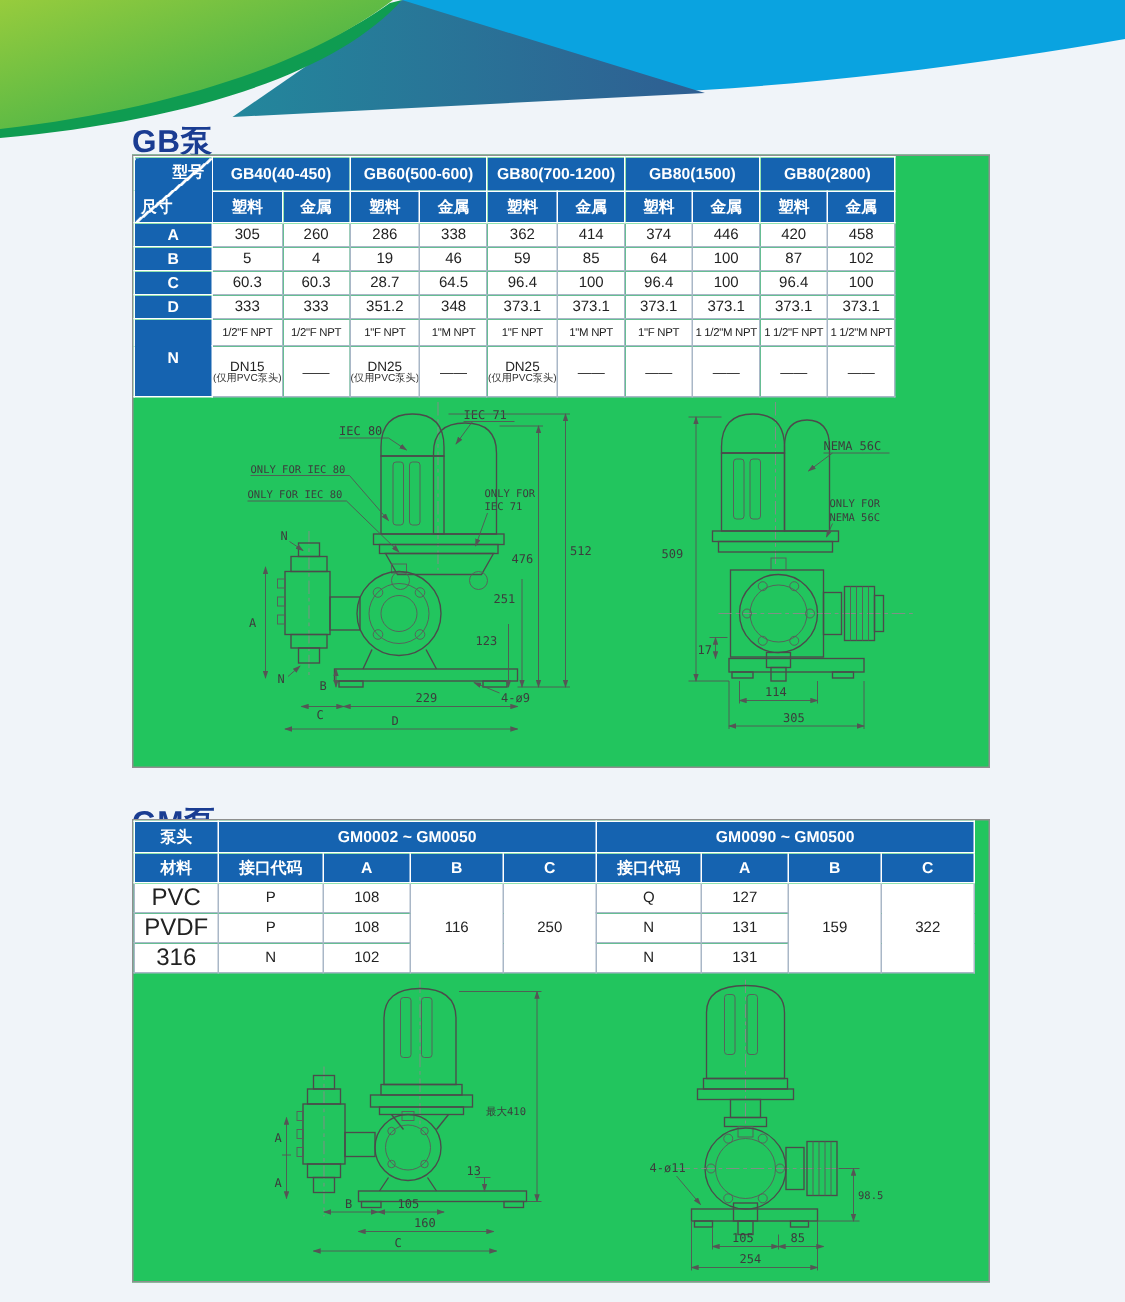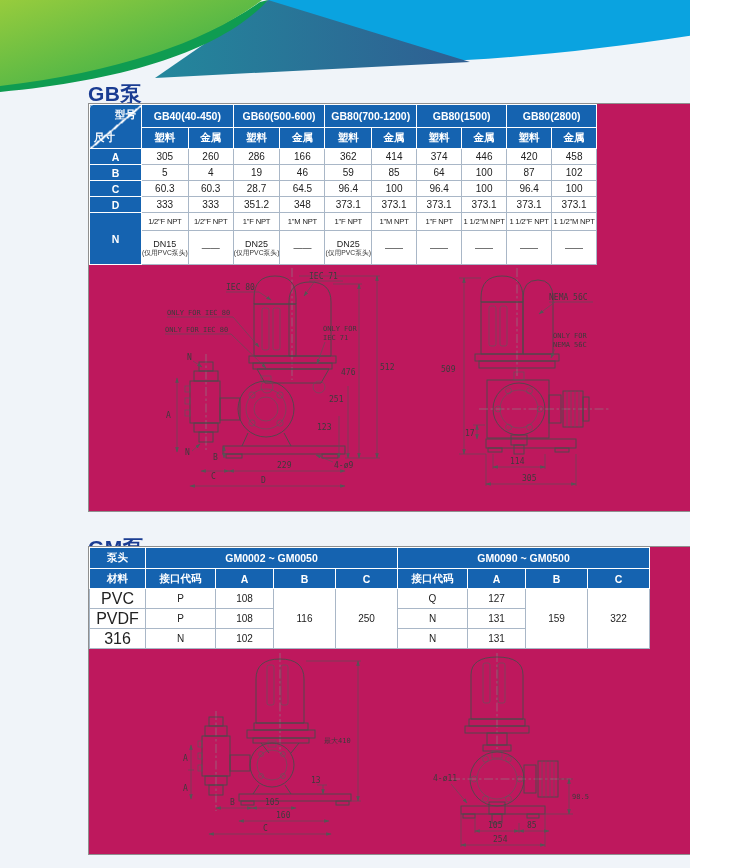--- a/index.html
+++ b/index.html
@@ -1,21 +1,21 @@
 <!DOCTYPE html>
 <html><head>
 <meta charset="utf-8">
 <style>
   html,body{margin:0;padding:0;}
-  #page{position:relative;width:690px;height:868px;background:#f0f4f9;overflow:hidden;
+  #page{position:relative;width:750px;height:868px;background:#f0f4f9;overflow:hidden;
         font-family:"Liberation Sans", sans-serif;}
   
   .sec-title{position:absolute;font-size:21px;font-weight:bold;color:#1a3c92;letter-spacing:0.5px;}
   
-  .frame{position:absolute;background:#be185d;border:1px solid #8f8f8f;padding-left:32px;}
+  .frame{position:absolute;background:#22c55e;border:1px solid #8f8f8f;}
   
   table.tbl{border-collapse:collapse;table-layout:fixed;}
   .tbl td{text-align:center;vertical-align:middle;padding:0;overflow:hidden;}
   .hd{background:#1563b0;color:#fff;font-weight:bold;font-size:10.5px;border:1.5px solid #fff;}
   .vc{background:#fff;border:1px solid #a9b7c7;font-size:10px;color:#222;white-space:nowrap;}
   .npt{font-size:7.6px;letter-spacing:-0.2px;}
   .dn{font-size:9px;line-height:10px;}
   .dn .note{font-size:6.8px;color:#333;line-height:8px;}
   .corner{position:relative;background-image:linear-gradient(to bottom right,
       rgba(255,255,255,0) 48.6%, #fff 48.6%, #fff 51.4%, rgba(255,255,255,0) 51.4%);}
@@ -93,21 +93,21 @@
         <td class="hd">塑料</td>
         <td class="hd">金属</td>
         <td class="hd">塑料</td>
         <td class="hd">金属</td>
       </tr>
       <tr style="height:16px">
         <td class="hd">A</td>
         <td class="vc">305</td>
         <td class="vc">260</td>
         <td class="vc">286</td>
-        <td class="vc">166</td>
+        <td class="vc">338</td>
         <td class="vc">362</td>
         <td class="vc">414</td>
         <td class="vc">374</td>
         <td class="vc">446</td>
         <td class="vc">420</td>
         <td class="vc">458</td>
       </tr>
       <tr style="height:16px">
         <td class="hd">B</td>
         <td class="vc">5</td>

